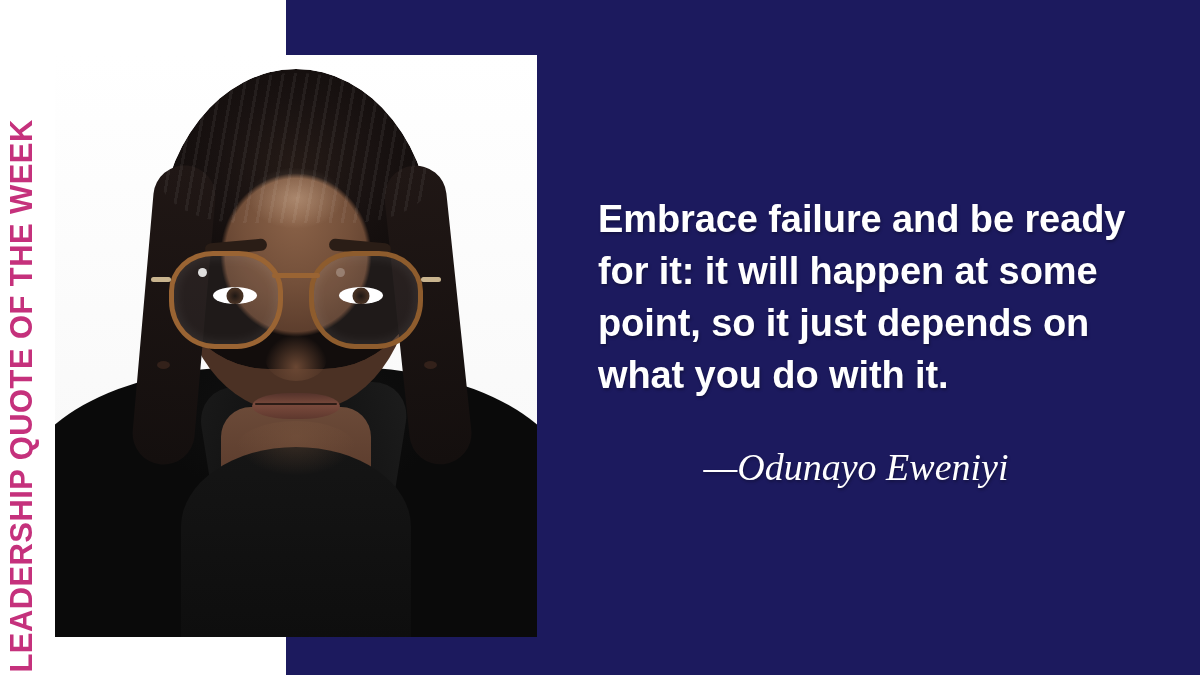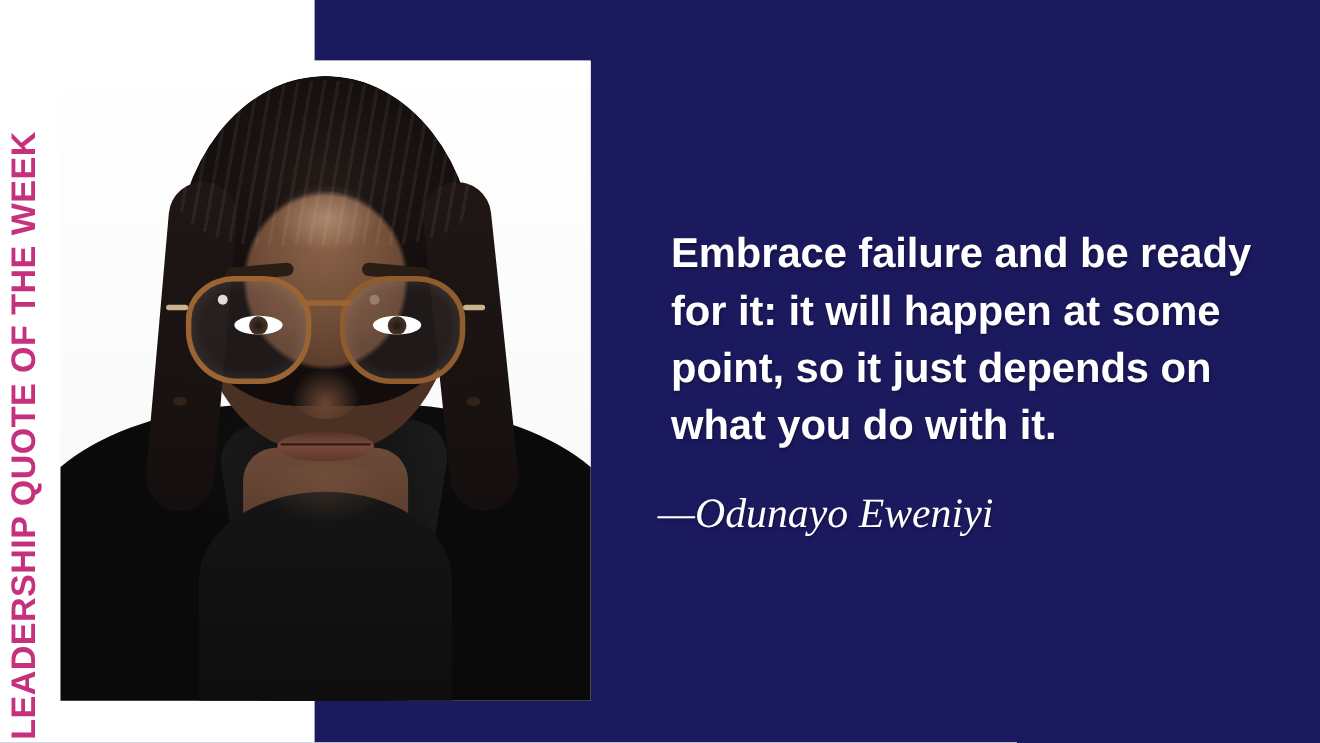--- a/index.html
+++ b/index.html
@@ -357,35 +357,35 @@
   }
 
   
   .quote-block {
     position: absolute;
     left: 598px;
     top: 193px;
     width: 552px;
   }
   .quote-text {
-    margin: 12px;
+    margin: 0;
     color: #ffffff;
     font-family: "Liberation Sans", sans-serif;
     font-weight: bold;
     font-size: 38px;
     line-height: 1.37;
     letter-spacing: -0.1px;
     text-shadow: 1px 2px 3px rgba(0,0,0,0.30);
   }
   .attribution {
     position: absolute;
-    left: 598px;
+    left: 580px;
     top: 445px;
     width: 552px;
-    text-align: left;
+    text-align: center;
     color: #ffffff;
     font-family: "Liberation Serif", serif;
     font-style: italic;
     font-size: 38px;
     line-height: 1.2;
     text-shadow: 1px 2px 3px rgba(0,0,0,0.30);
   }
 </style>
 </head>
 <body>

